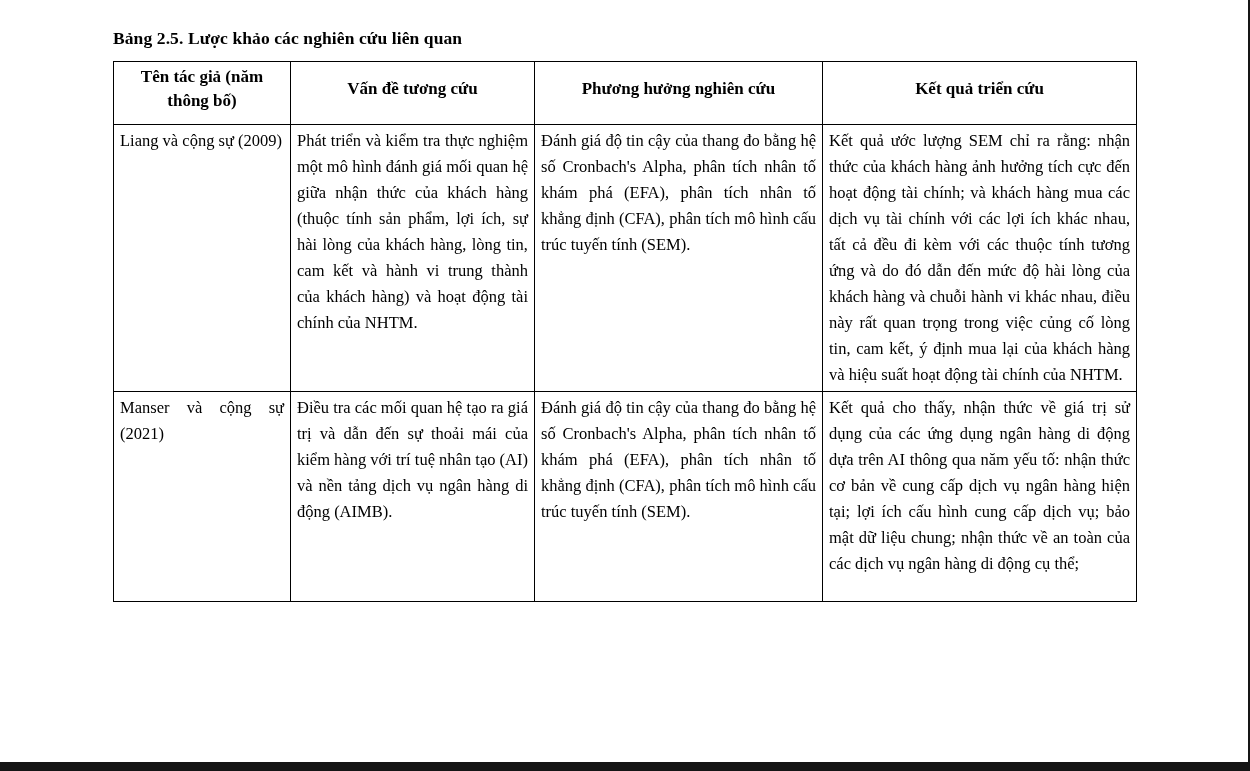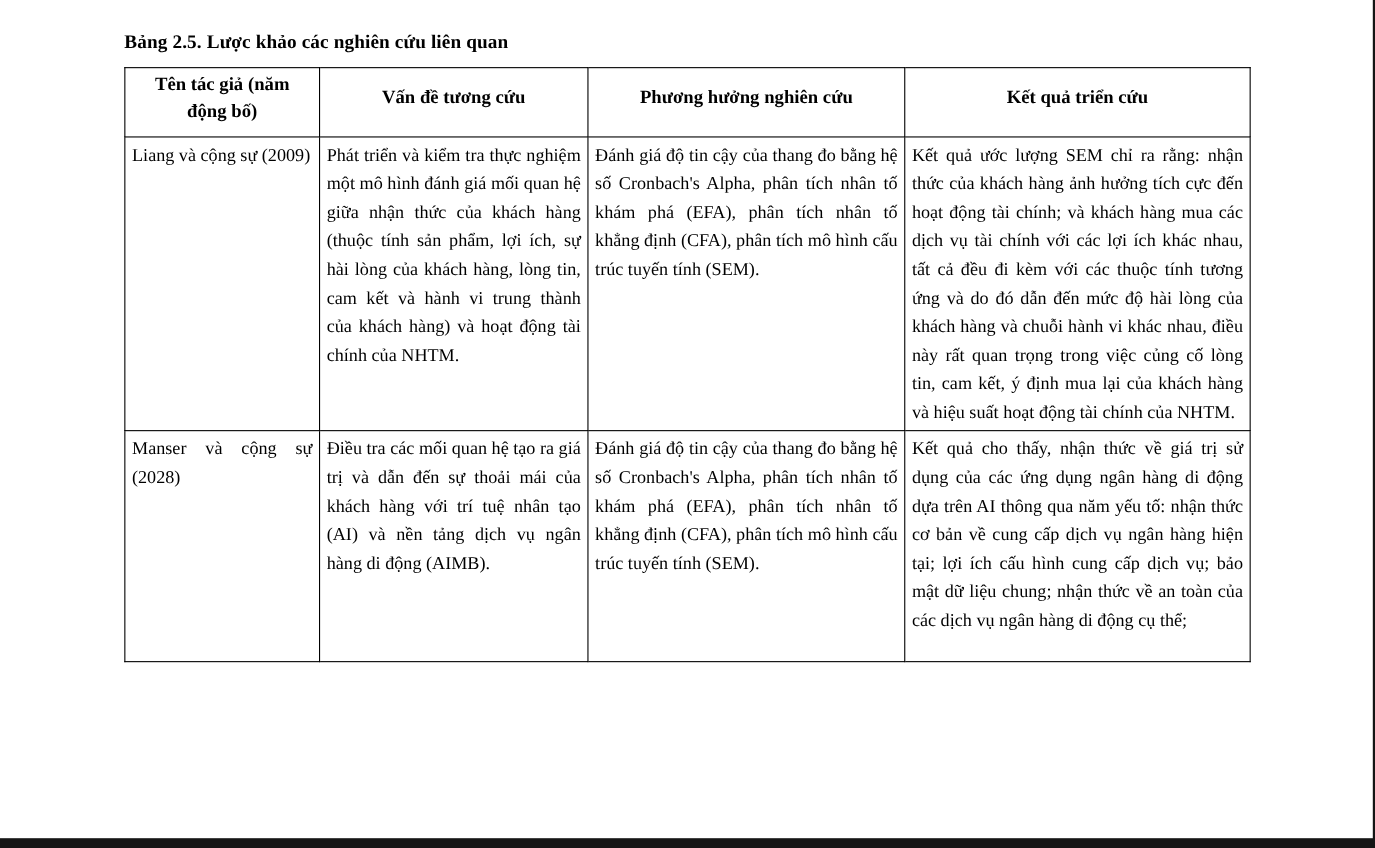--- a/index.html
+++ b/index.html
@@ -87,36 +87,36 @@
 
   <table class="review-table">
     <colgroup>
       <col class="c1">
         <col class="c2">
         <col class="c3">
         <col class="c4">
     </colgroup>
     <thead>
       <tr>
-        <th>Tên tác giả (năm động bố)</th>
+        <th>Tên tác giả (năm thông bố)</th>
         <th>Vấn đề tương cứu</th>
         <th>Phương hưởng nghiên cứu</th>
         <th>Kết quả triển cứu</th>
       </tr>
     </thead>
     <tbody>
       <tr class="row-1">
         <td>Liang và cộng sự (2009)</td>
         <td>Phát triển và kiểm tra thực nghiệm một mô hình đánh giá mối quan hệ giữa nhận thức của khách hàng (thuộc tính sản phẩm, lợi ích, sự hài lòng của khách hàng, lòng tin, cam kết và hành vi trung thành của khách hàng) và hoạt động tài chính của NHTM.</td>
         <td>Đánh giá độ tin cậy của thang đo bằng hệ số Cronbach's Alpha, phân tích nhân tố khám phá (EFA), phân tích nhân tố khẳng định (CFA), phân tích mô hình cấu trúc tuyến tính (SEM).</td>
         <td>Kết quả ước lượng SEM chỉ ra rằng: nhận thức của khách hàng ảnh hưởng tích cực đến hoạt động tài chính; và khách hàng mua các dịch vụ tài chính với các lợi ích khác nhau, tất cả đều đi kèm với các thuộc tính tương ứng và do đó dẫn đến mức độ hài lòng của khách hàng và chuỗi hành vi khác nhau, điều này rất quan trọng trong việc củng cố lòng tin, cam kết, ý định mua lại của khách hàng và hiệu suất hoạt động tài chính của NHTM.</td>
       </tr>
       <tr class="row-2">
-        <td>Manser và cộng sự (2028)</td>
-        <td>Điều tra các mối quan hệ tạo ra giá trị và dẫn đến sự thoải mái của khách hàng với trí tuệ nhân tạo (AI) và nền tảng dịch vụ ngân hàng di động (AIMB).</td>
+        <td>Manser và cộng sự (2021)</td>
+        <td>Điều tra các mối quan hệ tạo ra giá trị và dẫn đến sự thoải mái của kiểm hàng với trí tuệ nhân tạo (AI) và nền tảng dịch vụ ngân hàng di động (AIMB).</td>
         <td>Đánh giá độ tin cậy của thang đo bằng hệ số Cronbach's Alpha, phân tích nhân tố khám phá (EFA), phân tích nhân tố khẳng định (CFA), phân tích mô hình cấu trúc tuyến tính (SEM).</td>
         <td>Kết quả cho thấy, nhận thức về giá trị sử dụng của các ứng dụng ngân hàng di động dựa trên AI thông qua năm yếu tố: nhận thức cơ bản về cung cấp dịch vụ ngân hàng hiện tại; lợi ích cấu hình cung cấp dịch vụ; bảo mật dữ liệu chung; nhận thức về an toàn của các dịch vụ ngân hàng di động cụ thể;</td>
       </tr>
     </tbody>
   </table>
 
   <div class="window-edge-right"></div>
   <div class="window-edge-bottom"></div>
 
 </div>

